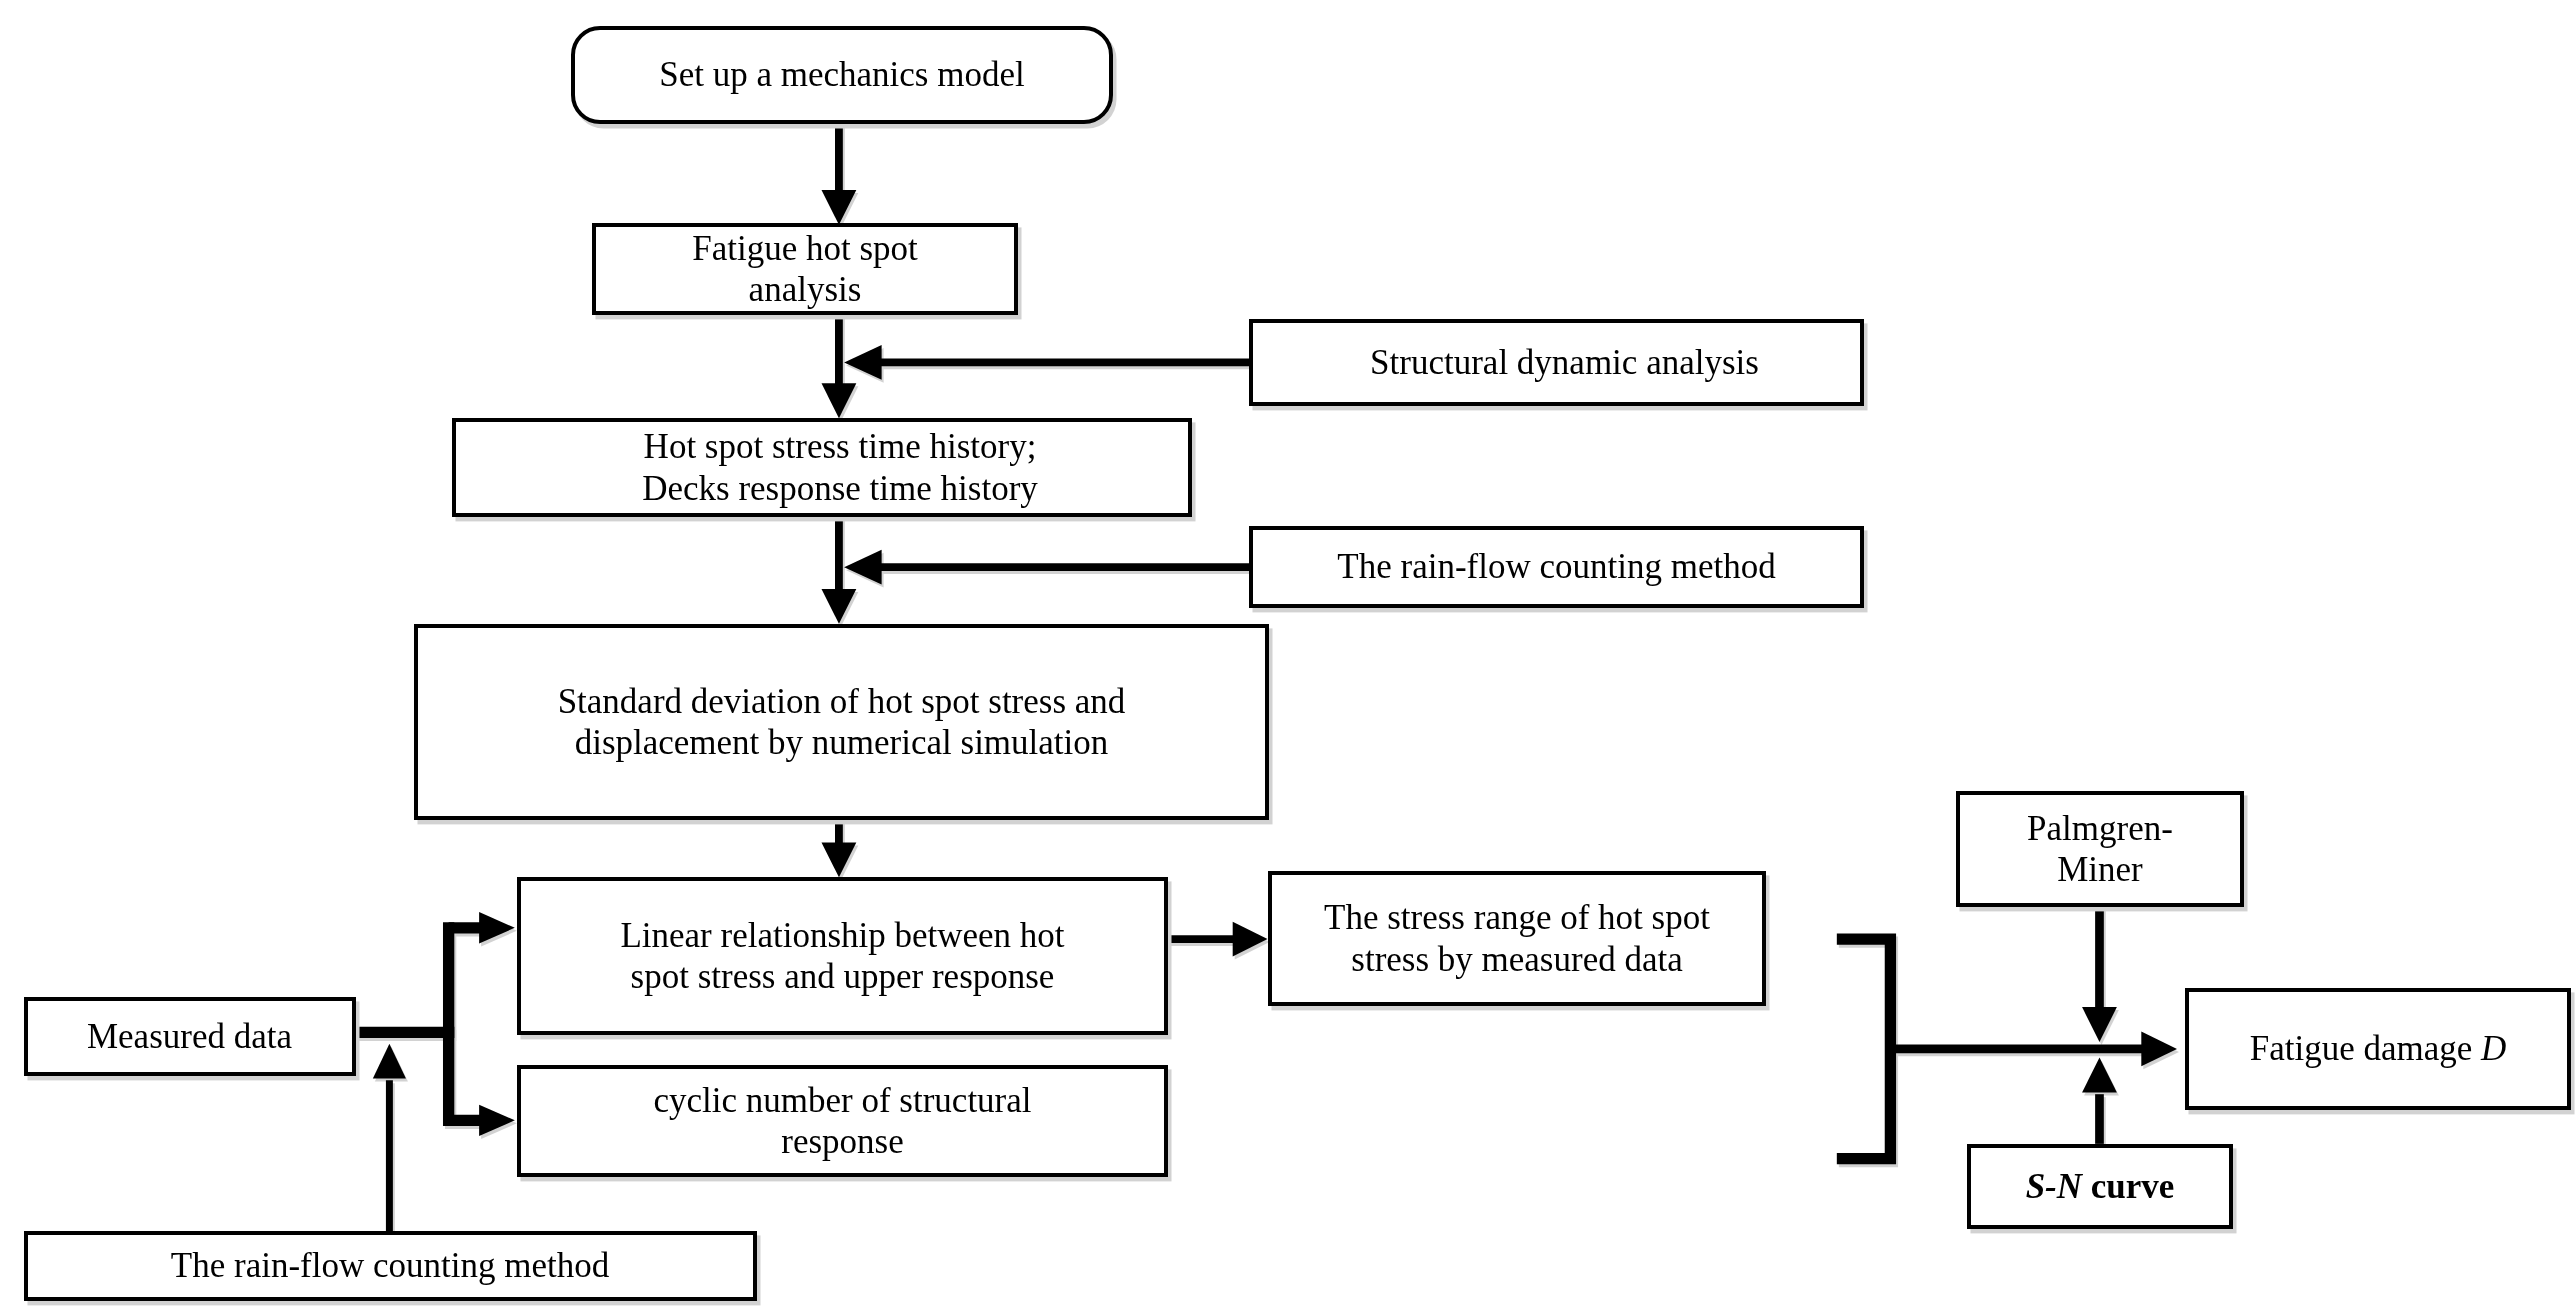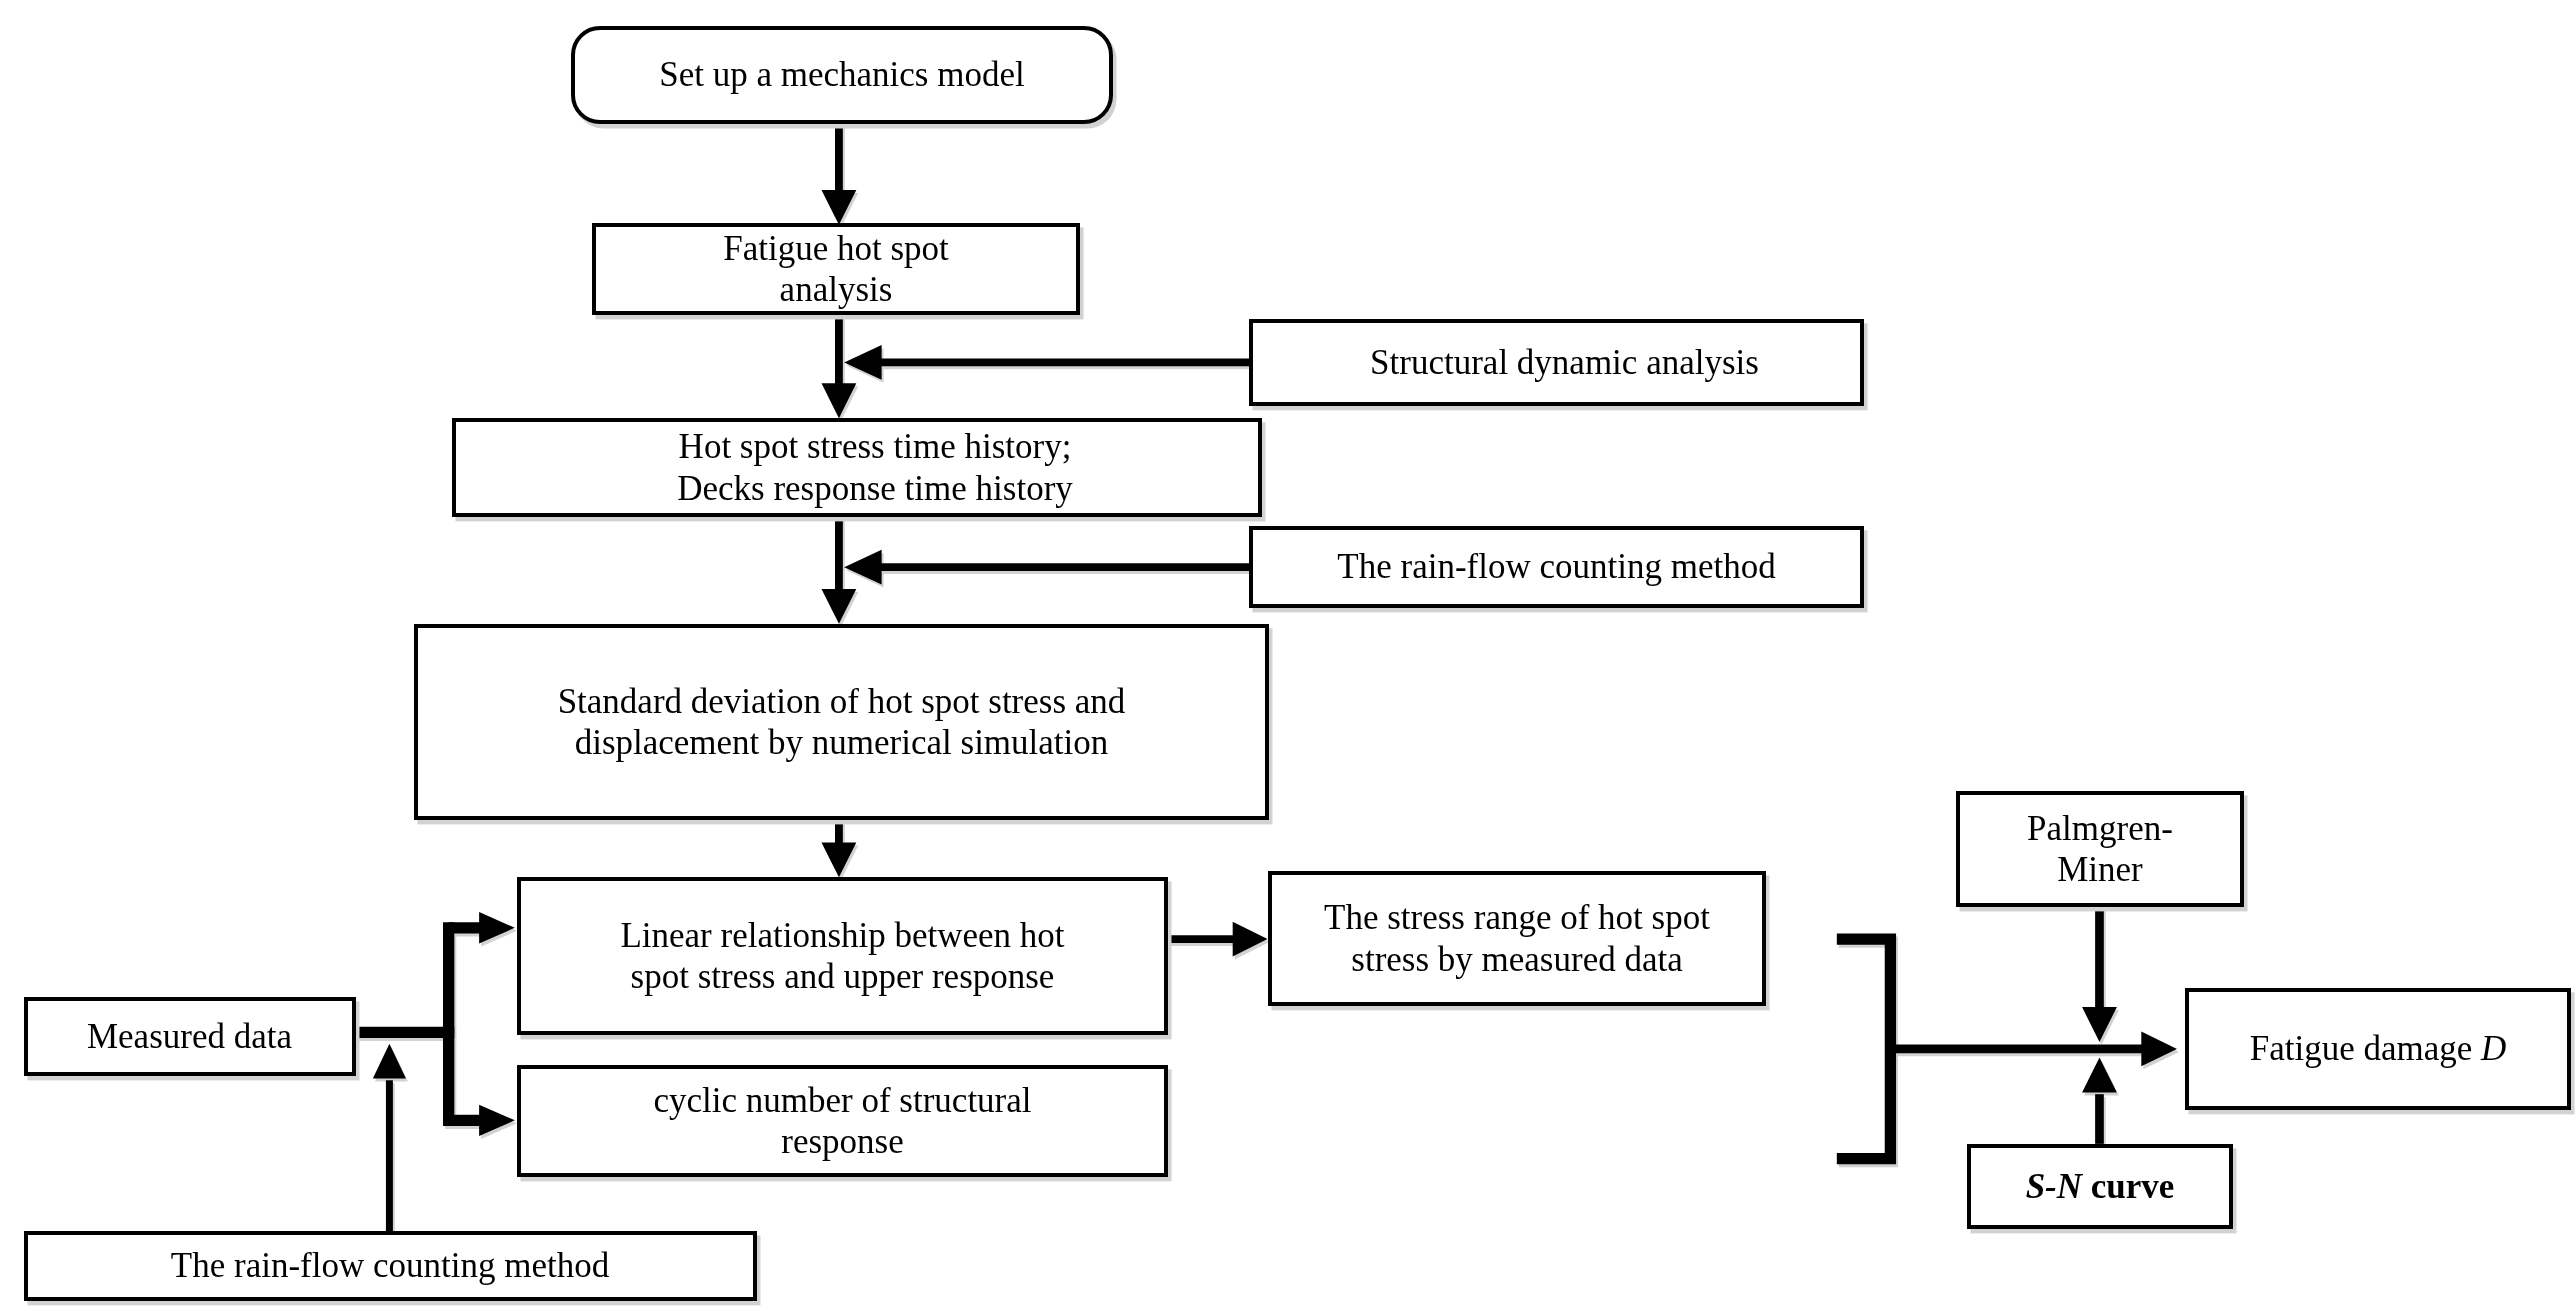--- a/index.html
+++ b/index.html
@@ -31,23 +31,23 @@
     text-align: center;
     font-size: 35px;
     line-height: 1.18;
     white-space: nowrap;
   }
   .node .ln { display: block; }
   .node i { font-style: italic; }
 
   
   #n-setup            { left: 571px;  top: 26px;   width: 542px; height: 98px; border-radius: 29px; }
-  #n-fatigue-hotspot  { left: 592px;  top: 223px;  width: 488px; height: 92px; }
+  #n-fatigue-hotspot  { left: 592px;  top: 223px;  width: 426px; height: 92px; }
   #n-structural       { left: 1249px; top: 319px;  width: 615px; height: 87px; padding-left: 16px; }
-  #n-hotspot-history  { left: 452px;  top: 418px;  width: 810px; height: 99px; padding-left: 36px; }
+  #n-hotspot-history  { left: 452px;  top: 418px;  width: 740px; height: 99px; padding-left: 36px; }
   #n-rainflow-right   { left: 1249px; top: 526px;  width: 615px; height: 82px;  }
   #n-std-deviation    { left: 414px;  top: 624px;  width: 855px; height: 196px; }
   #n-linear           { left: 517px;  top: 877px; width: 651px; height: 158px; }
   #n-stress-range     { left: 1268px; top: 871px; width: 498px; height: 135px; }
   #n-palmgren         { left: 1956px; top: 791px;  width: 288px; height: 116px; }
   #n-measured-data    { left: 23.5px;   top: 997px; width: 332px; height: 79px;  }
   #n-cyclic           { left: 517px;  top: 1065px; width: 651px; height: 112px; }
   #n-fatigue-damage   { left: 2185px; top: 988px; width: 386px; height: 122px; }
   #n-sn-curve         { left: 1967px; top: 1144px; width: 266px; height: 85px; font-weight: bold;  }
   #n-rainflow-bottom  { left: 23.5px;   top: 1231px; width: 733px; height: 70px;  }

